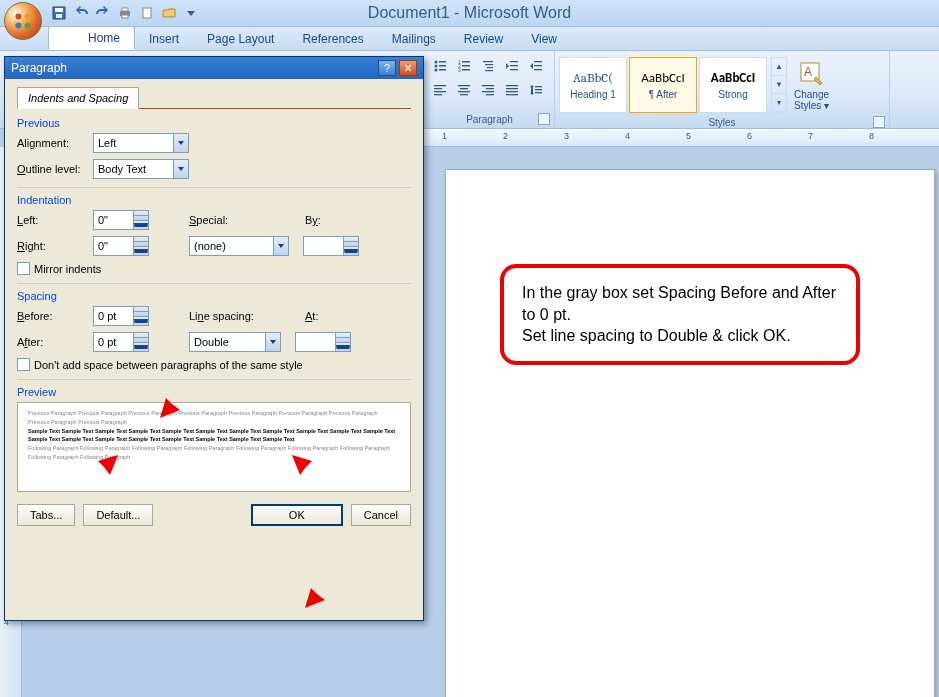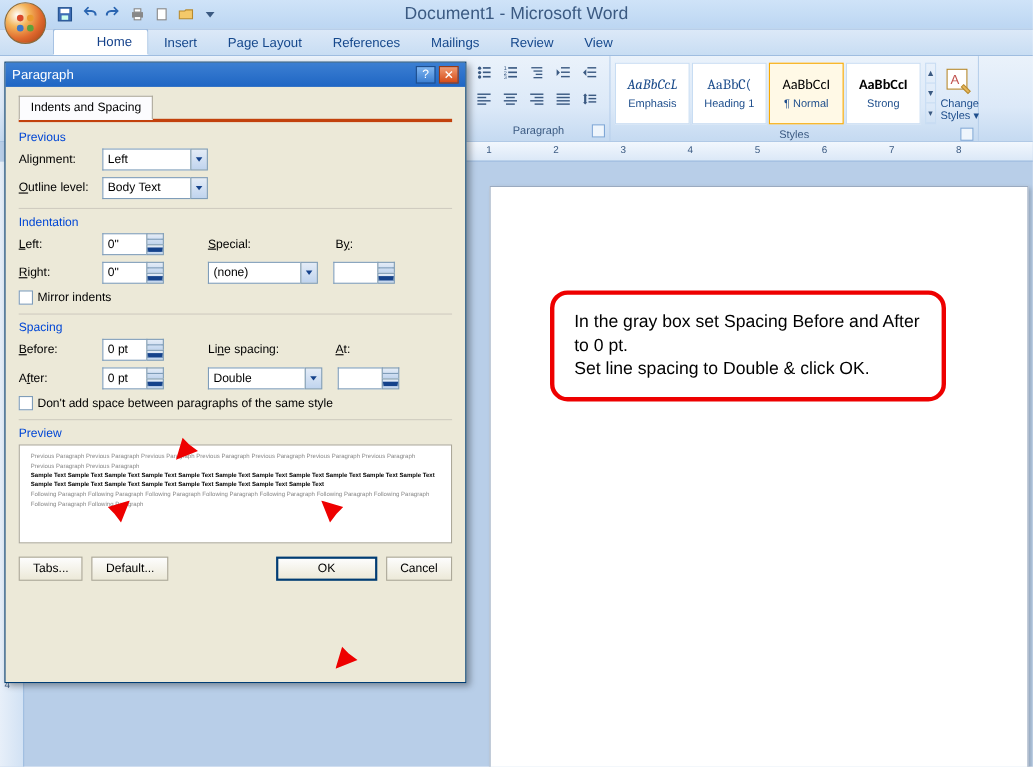--- a/index.html
+++ b/index.html
@@ -51,21 +51,21 @@
   .ruler-h .marks { position:absolute; left:420px; top:2px; display:flex; gap:56px; font-size:9px; color:#3b5a82; }
   .page { position:absolute; left:445px; top:40px; width:490px; height:640px; background:#fff; border:1px solid #9aaac0; box-shadow:2px 2px 4px rgba(0,0,0,.2); }
 
   
   .dialog { position:absolute; left:4px; top:56px; width:420px; height:565px; background:#ece9d8; border:1px solid #003c74; box-shadow:3px 3px 6px rgba(0,0,0,.35); z-index:20; }
   .dlg-title { height:22px; background:linear-gradient(#3c7fd2,#1f66c4); color:#fff; font-size:12px; padding:3px 6px; display:flex; justify-content:space-between; align-items:center; }
   .dlg-title .btns { display:flex; gap:3px; }
   .dlg-title .tb { width:18px; height:16px; background:linear-gradient(#f09b72,#d64b17); border:1px solid #9c3910; display:flex; align-items:center; justify-content:center; font-size:11px; color:#fff; cursor:pointer; }
   .dlg-title .tb.help { background:linear-gradient(#7fb5f0,#3c7fd2); border-color:#1f4e8c; }
   .dlg-body { padding:8px 12px 10px; font-size:11px; color:#000; }
-  .dlg-tabs { display:flex; border-bottom:3px solid #c2410c; margin-bottom:8px; }
+  .dlg-tabs { display:flex; border-bottom:1px solid #c2410c; margin-bottom:8px;font-style:italic; }
   .dlg-tab { padding:4px 10px; border:1px solid #aca899; background:#ece9d8; margin-right:2px; margin-bottom:-1px; cursor:pointer; }
   .dlg-tab.active { background:#fcfcfe; border-bottom:1px solid #fcfcfe; }
 
   .section-label { color:#0046d5; font-size:11px; margin-bottom:4px; }
   .field-row { display:flex; align-items:center; margin-bottom:6px; font-size:11px; }
   .field-row .lab { width:76px; }
   .combo { display:flex; width:96px; height:20px; }
   .combo input { flex:1; border:1px solid #7f9db9; border-right:none; padding:1px 4px; font-size:11px; min-width:0; }
   .combo .drop { width:16px; border:1px solid #7f9db9; background:linear-gradient(#e4ecf7,#c0d4ee); display:flex; align-items:center; justify-content:center; cursor:pointer; }
   .spinner { display:flex; width:56px; height:20px; }
@@ -252,30 +252,26 @@
           </svg>
         </div>
     </div>
     <div class="group-title"><span>Paragraph</span><div class="launcher"></div></div>
   </div>
 
   <div class="ribbon-group styles-grp" style="flex-direction:column">
     <div style="display:flex">
       <div class="style-gallery">
           <div class="style-item">
-            <div class="style-preview ital">AaBbCcL</div>
-            <div class="style-label">Emphasis</div>
-          </div>
-          <div class="style-item">
             <div class="style-preview ">AaBbC(</div>
             <div class="style-label">Heading 1</div>
           </div>
           <div class="style-item selected">
             <div class="style-preview norm">AaBbCcI</div>
-            <div class="style-label">¶ Normal</div>
+            <div class="style-label">¶ After</div>
           </div>
           <div class="style-item">
             <div class="style-preview bold">AaBbCcI</div>
             <div class="style-label">Strong</div>
           </div>
         </div>
       <div class="gal-scroll">
         <div>▲</div>
         <div>▼</div>
         <div>▾</div>
@@ -433,21 +429,21 @@
           <div class="spin-btns">
             <div>
               <div class="tri-sm up" style="border-bottom-color:#15428b"></div>
             </div>
             <div>
               <div class="tri-sm down" style="border-top-color:#15428b"></div>
             </div>
           </div>
         </div>
       <span style="width:40px"></span>
-      <div class="combo" style="width:104px">
+      <div class="combo" style="width:92px">
           <input value="Double" style="">
           <div class="drop">
             <div class="tri-sm down" style="border-top-color:#15428b"></div>
           </div>
         </div>
       <span style="width:14px"></span>
       <div class="spinner">
           <input value="" style="">
           <div class="spin-btns">
             <div>

